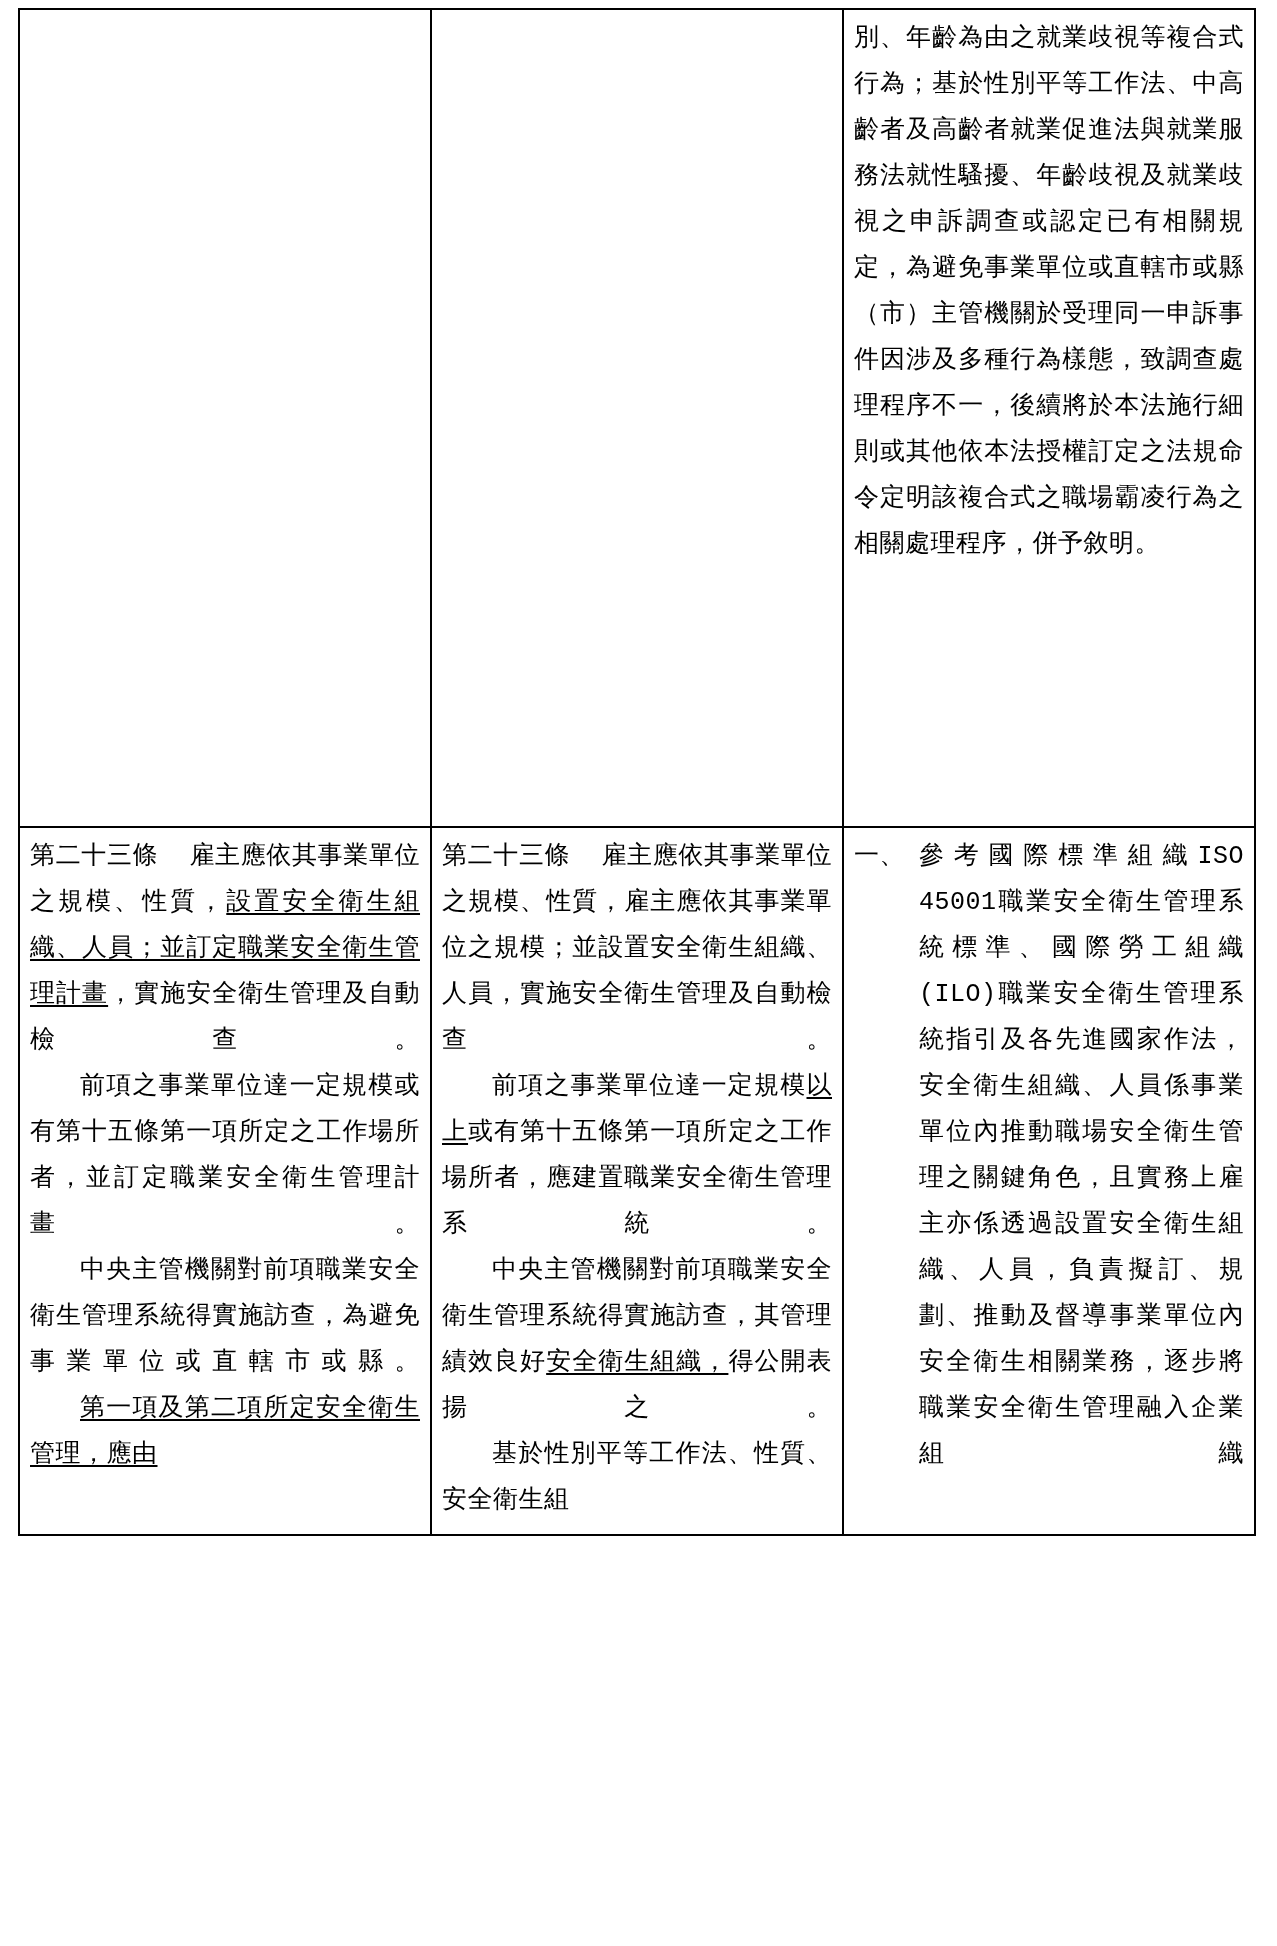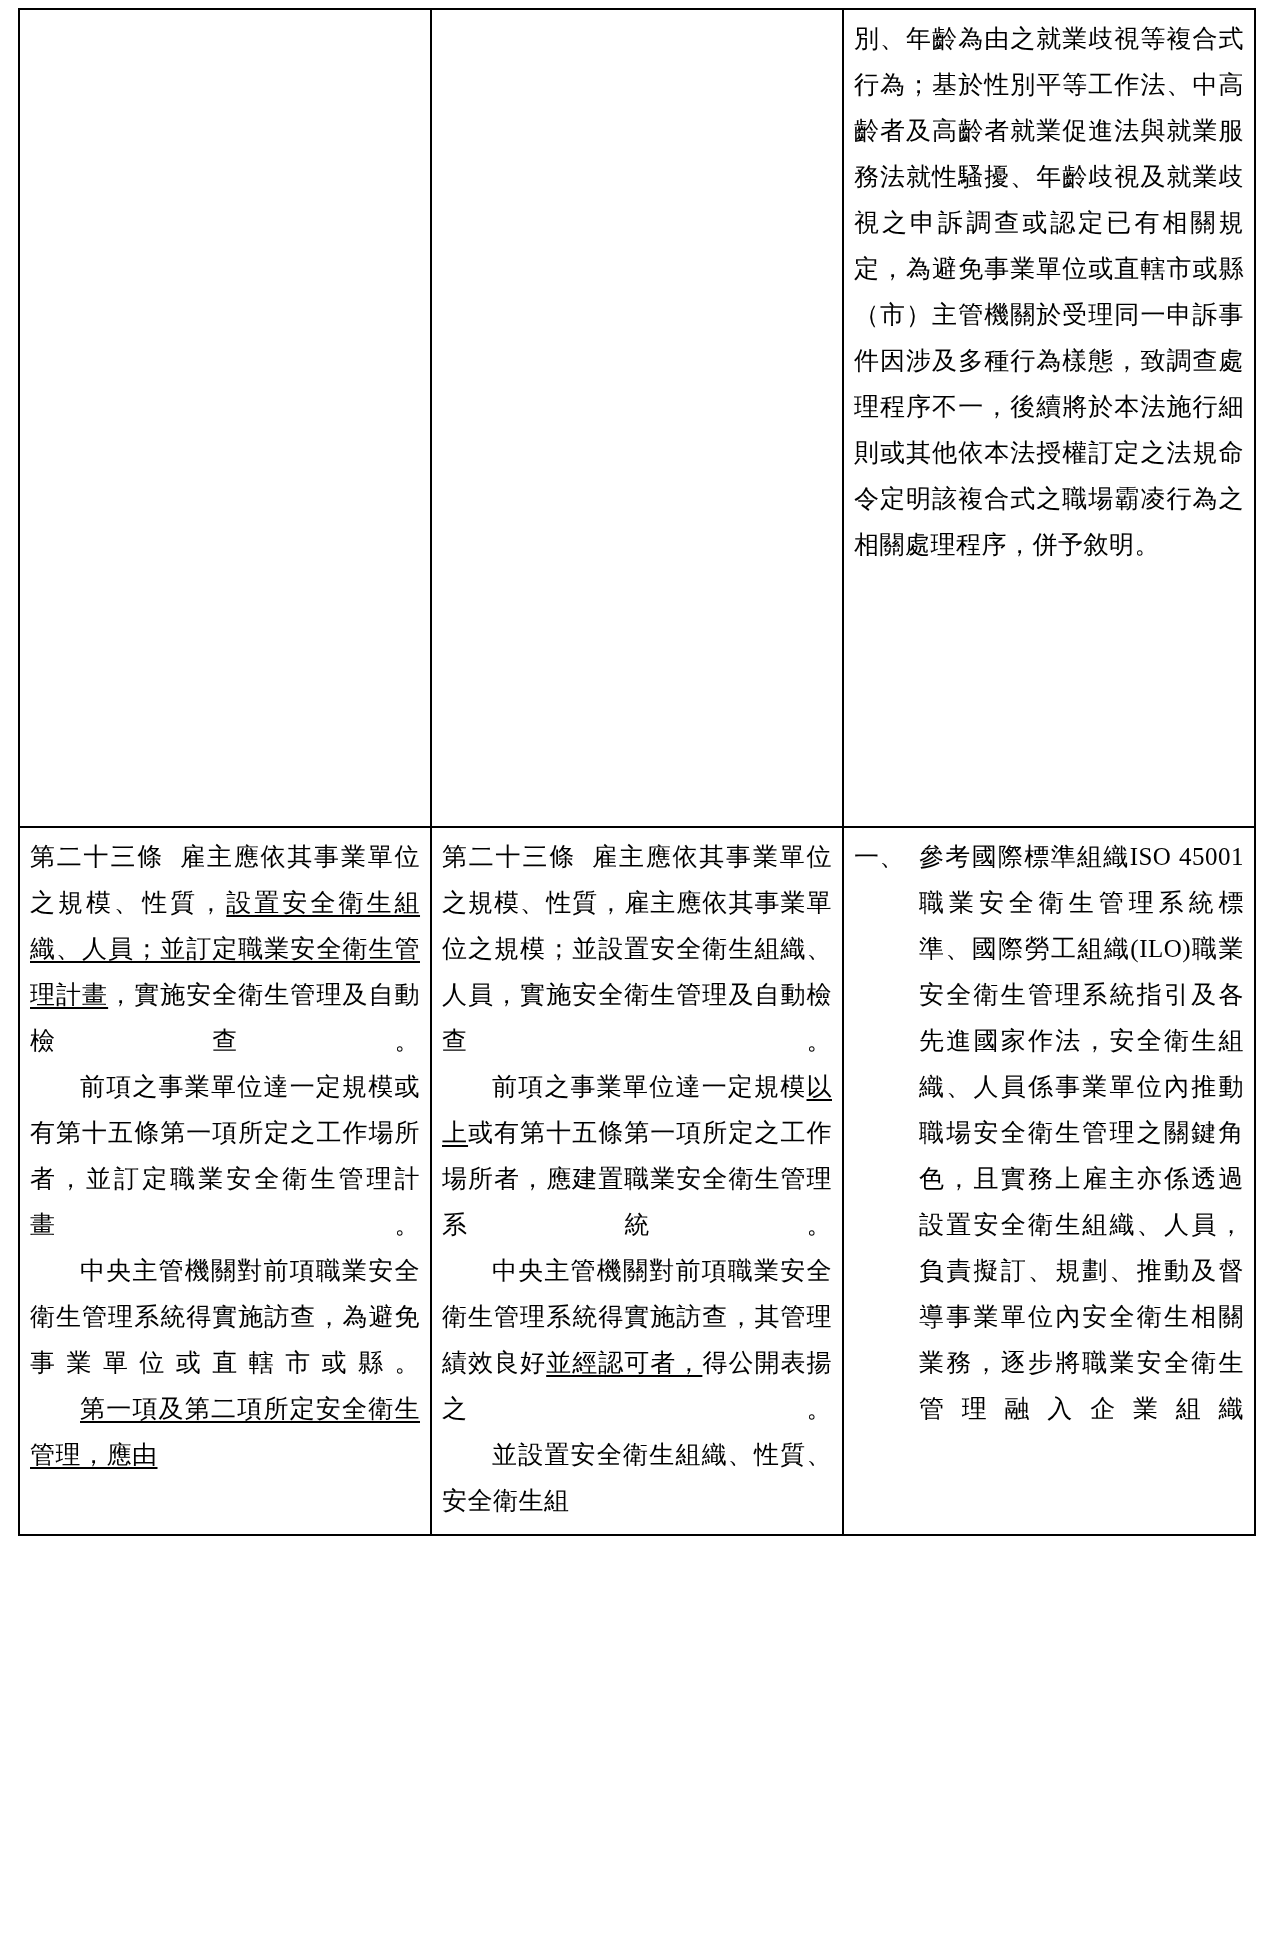--- a/index.html
+++ b/index.html
@@ -28,21 +28,21 @@
     margin-left: 18px;
     margin-top: 8px;
   }
   table.doc-table td {
     border: 2px solid #000;
     vertical-align: top;
     padding: 6px 10px 10px 10px;
     font-size: 25px;
     line-height: 46px;
     letter-spacing: 0.5px;
-    font-family: Liberation Serif, serif;
+    font-family: Liberation Mono, monospace;
   }
   col.c1 { width: 412px; }
   col.c2 { width: 412px; }
   col.c3 { width: 412px; }
 
   
   .row-top td { height: 1px; }
   .cell-blank { padding: 0; }
 
   p.para {
@@ -107,22 +107,22 @@
           <p class="para indent1">前項之事業單位達一定規模或有第十五條第一項所定之工作場所者，並訂定職業安全衛生管理計畫。</p>
           <p class="para indent1">中央主管機關對前項職業安全衛生管理系統得實施訪查，為避免事業單位或直轄市或縣。</p>
           <p class="para indent1 last-left"><span class="u">第一項及第二項所定安全衛生管理，應由</span></p>
         </td>
 
         <td>
           <p class="para indent0">
             <span>第二十三條</span>&nbsp;&nbsp;<span>雇主應依其事業單位之規模、性質，雇主應依其事業單位之規模；並設置安全衛生組織、人員，實施安全衛生管理及自動檢查。</span>
           </p>
           <p class="para indent1">前項之事業單位達一定規模<span class="u">以上</span>或有第十五條第一項所定之工作場所者，應建置職業安全衛生管理系統。</p>
-          <p class="para indent1">中央主管機關對前項職業安全衛生管理系統得實施訪查，其管理績效良好<span class="u">並經認可者，</span>得公開表揚之。</p>
-          <p class="para indent1 last-left">並設置安全衛生組織、性質、安全衛生組</p>
+          <p class="para indent1">中央主管機關對前項職業安全衛生管理系統得實施訪查，其管理績效良好<span class="u">安全衛生組織，</span>得公開表揚之。</p>
+          <p class="para indent1 last-left">基於性別平等工作法、性質、安全衛生組</p>
         </td>
 
         <td>
           <div class="numlist">
             <div class="numitem">
               <span class="num">一、</span>
               <span class="body">參考國際標準組織ISO 45001職業安全衛生管理系統標準、國際勞工組織(ILO)職業安全衛生管理系統指引及各先進國家作法，安全衛生組織、人員係事業單位內推動職場安全衛生管理之關鍵角色，且實務上雇主亦係透過設置安全衛生組織、人員，負責擬訂、規劃、推動及督導事業單位內安全衛生相關業務，逐步將職業安全衛生管理融入企業組織</span>
             </div>
           </div>
         </td>

